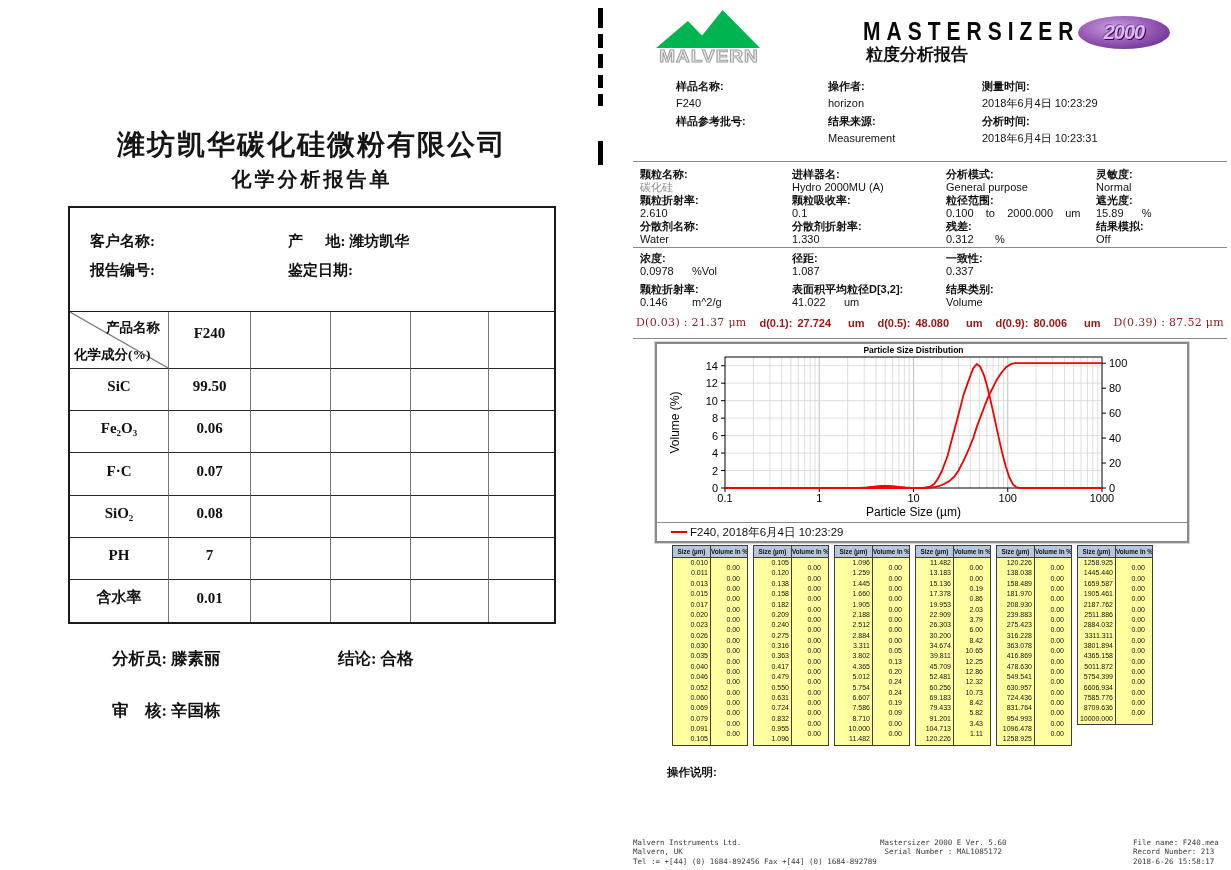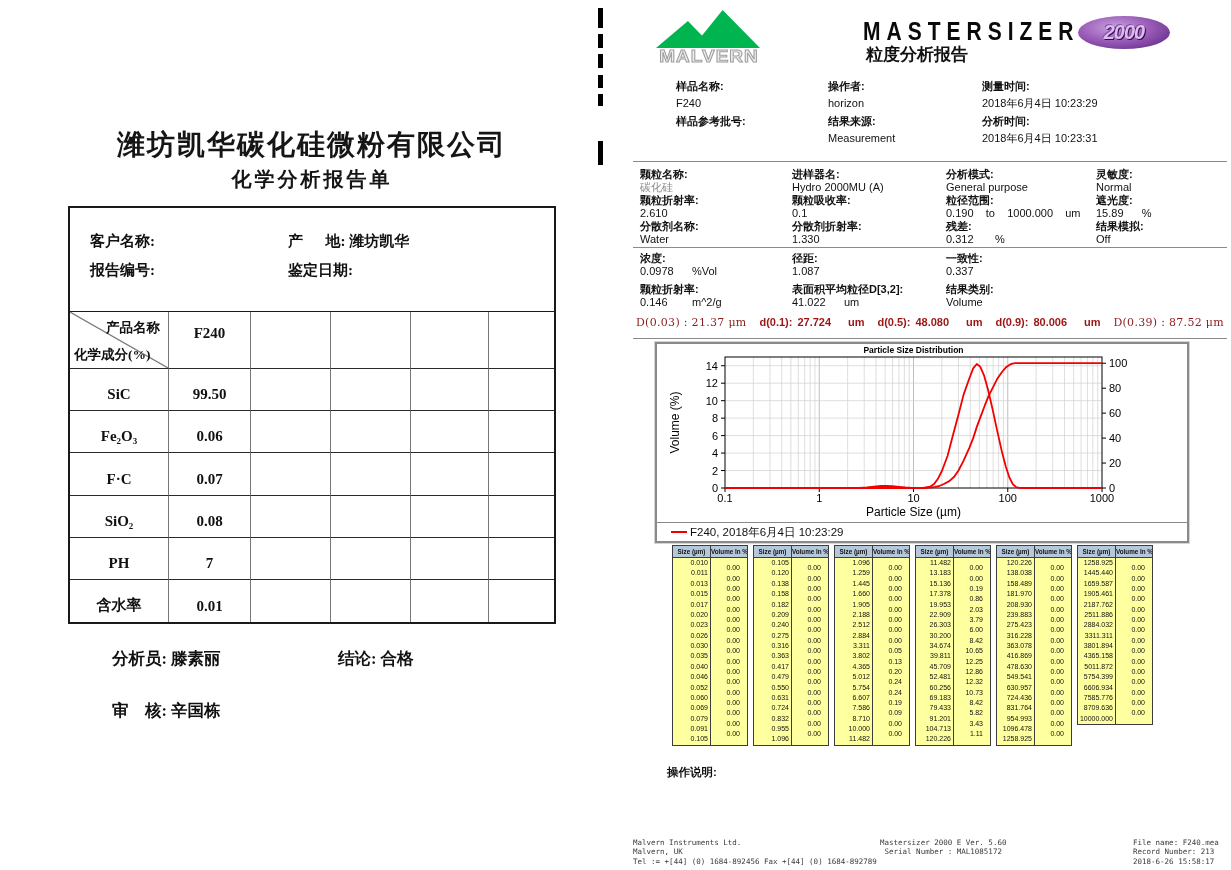--- a/index.html
+++ b/index.html
@@ -12,21 +12,21 @@
   .lp-title{position:absolute;left:68px;width:488px;text-align:center;font-weight:bold;color:#151515;}
   #lp-title1{top:126px;font-size:28px;letter-spacing:2px;}
   #lp-title2{top:166px;font-size:20px;letter-spacing:3px;}
   #lp-box{position:absolute;left:68px;top:206px;width:488px;height:418px;border:2px solid #1a1a1a;box-sizing:border-box;}
   #lp-info{position:absolute;left:0;top:0;width:100%;height:103px;}
   .lp-info-item{position:absolute;font-size:15px;font-weight:bold;white-space:pre;}
   #lp-grid{position:absolute;left:0;top:103px;right:0;bottom:0;display:grid;
            grid-template-columns:99px 82px 80px 80px 78px 1fr;
            grid-template-rows:57px repeat(6,1fr);border-top:1.5px solid #1a1a1a;}
   .gc{border-right:1px solid #777;border-bottom:1px solid #2a2a2a;box-sizing:border-box;
-      display:flex;justify-content:center;align-items:flex-end;padding-bottom:7px;
+      display:flex;justify-content:center;align-items:flex-end;padding-bottom:15px;
       font-weight:bold;font-size:15px;overflow:hidden;}
   #lp-grid .gc:nth-child(6n){border-right:none;}
   #lp-grid .gc:nth-last-child(-n+6){border-bottom:none;}
   .gc.head-val{align-items:center;padding-bottom:14px;}
   .gc.corner{position:relative;padding:0;align-items:stretch;}
   .corner svg{position:absolute;left:0;top:0;width:100%;height:100%;}
   .corner-top{position:absolute;top:7px;right:8px;font-size:13.5px;font-weight:bold;}
   .corner-bot{position:absolute;bottom:4px;left:4px;font-size:13.5px;font-weight:bold;}
   .lp-sign{position:absolute;font-size:16.5px;font-weight:bold;white-space:pre;}
 
@@ -61,21 +61,21 @@
   .si-label{font-weight:bold;}
   .hr{position:absolute;left:43px;width:594px;border-top:1.2px solid #8a8a8a;}
   .p-grid{position:absolute;left:50px;display:grid;grid-auto-flow:column;
           grid-template-columns:152px 154px 150px 128px;}
   #params1{top:168px;grid-template-rows:repeat(3,26px);}
   #params2{top:252px;grid-template-rows:repeat(2,31px);}
   .p-label{font-weight:bold;line-height:13px;}
   .p-value{line-height:13px;white-space:pre;}
   .muted{color:#8a8a8a;}
   #d-values{position:absolute;left:46px;top:316px;width:588px;display:flex;
-            justify-content:space-between;align-items:flex-start;}
+            justify-content:space-between;align-items:center;}
   .dv-plain{font-family:"DejaVu Serif",serif;font-size:11px;color:#8a1d1d;letter-spacing:0.3px;white-space:pre;}
   .dv-group{font-weight:bold;font-size:11px;color:#9c1414;white-space:nowrap;}
   .dv-v{margin-left:5px;} .dv-u{margin-left:17px;}
 
   #chart-box{position:absolute;left:65px;top:342px;width:530px;border:2px solid #8a8a8a;background:#fff;
              box-shadow:0 0 0 1px #d5d5d5;}
   #chart-legend{height:18px;line-height:18px;border-top:1.2px solid #8a8a8a;font-size:11.5px;
                 padding-left:14px;display:flex;align-items:center;gap:3px;}
   .leg-dash{display:inline-block;width:16px;height:2px;background:#f20000;}
 
@@ -234,21 +234,21 @@
         <div class="p-cell">
           <div class="p-label">分散剂折射率:</div>
           <div class="p-value">1.330</div>
         </div>
         <div class="p-cell">
           <div class="p-label">分析模式:</div>
           <div class="p-value">General purpose</div>
         </div>
         <div class="p-cell">
           <div class="p-label">粒径范围:</div>
-          <div class="p-value">0.190    to    1000.000    um</div>
+          <div class="p-value">0.100    to    2000.000    um</div>
         </div>
         <div class="p-cell">
           <div class="p-label">残差:</div>
           <div class="p-value">0.312       %</div>
         </div>
         <div class="p-cell">
           <div class="p-label">灵敏度:</div>
           <div class="p-value">Normal</div>
         </div>
         <div class="p-cell">

